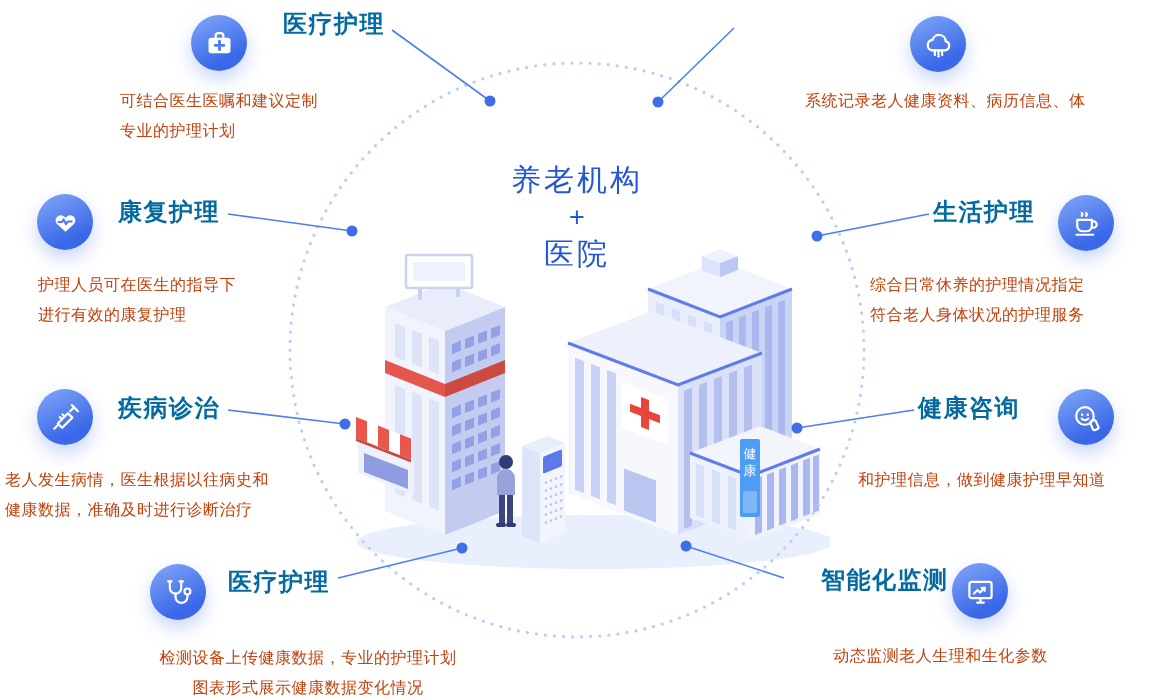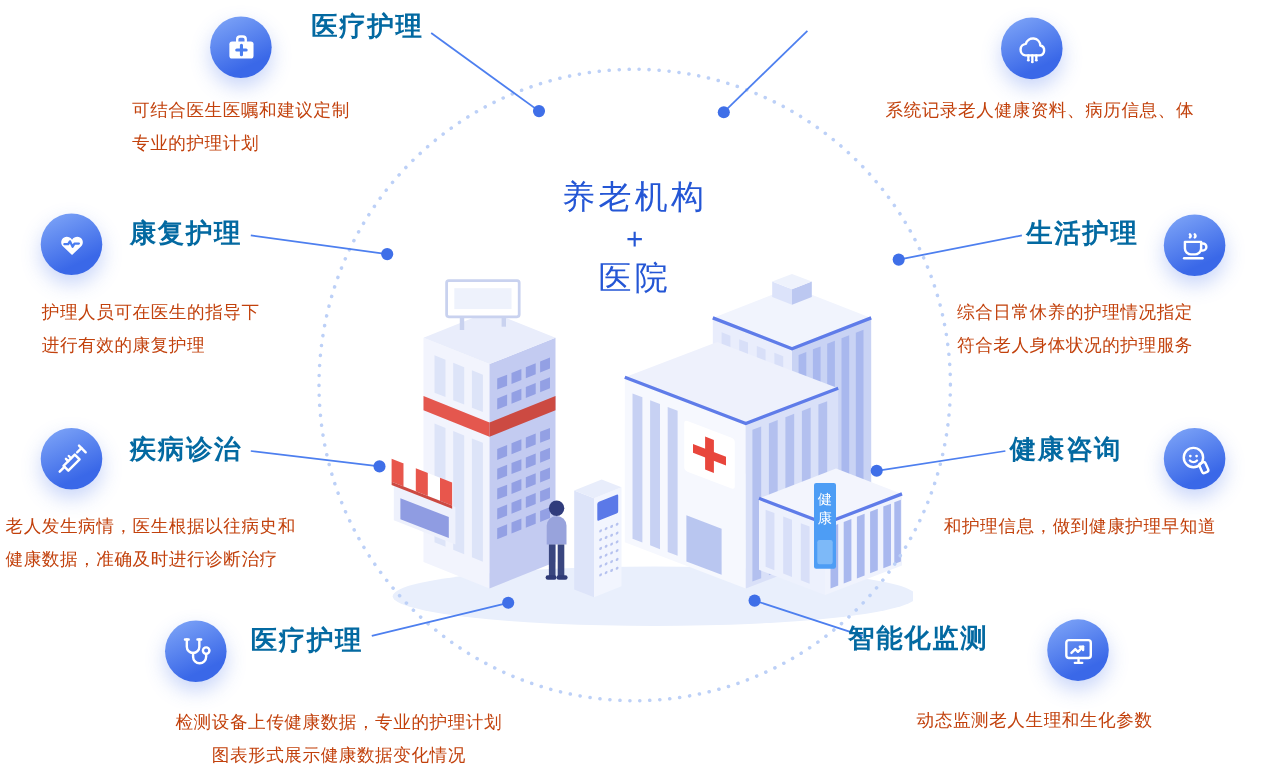--- a/index.html
+++ b/index.html
@@ -306,21 +306,21 @@
       <circle cx="18.9" cy="11.2" r="2.3"></circle>
       <path d="M4 3.4h2.6M12.8 3.4h2.6"></path>
     </svg>
   </div>
   <div class="f-title" style="left:228px;top:566px">医疗护理</div>
   <div class="f-desc ta-c" style="left:148px;top:643px;width:320px">
     <div>检测设备上传健康数据，专业的护理计划</div>
     <div>图表形式展示健康数据变化情况</div>
   </div>
 
-  <div class="f-title" style="left:771px;top:564px">智能化监测</div>
+  <div class="f-title" style="left:821px;top:564px">智能化监测</div>
   <div class="icon-badge" style="left:952px;top:563px">
     <svg viewBox="0 0 24 24" stroke="#fff" fill="none" stroke-width="1.7" stroke-linecap="round" stroke-linejoin="round">
       <rect x="3.4" y="4.6" width="17.2" height="12.6" rx="1.8"></rect>
       <path d="M7 13.6l2.7-2.7 1.9 1.9 3.6-3.6"></path>
       <path d="M12.9 9.2h2.3v2.3"></path>
       <path d="M9.4 20.6h5.2M12 17.2v3.2"></path>
     </svg>
   </div>
   <div class="f-desc ta-c" style="left:818px;top:641px;width:245px">
     <div>动态监测老人生理和生化参数</div>

